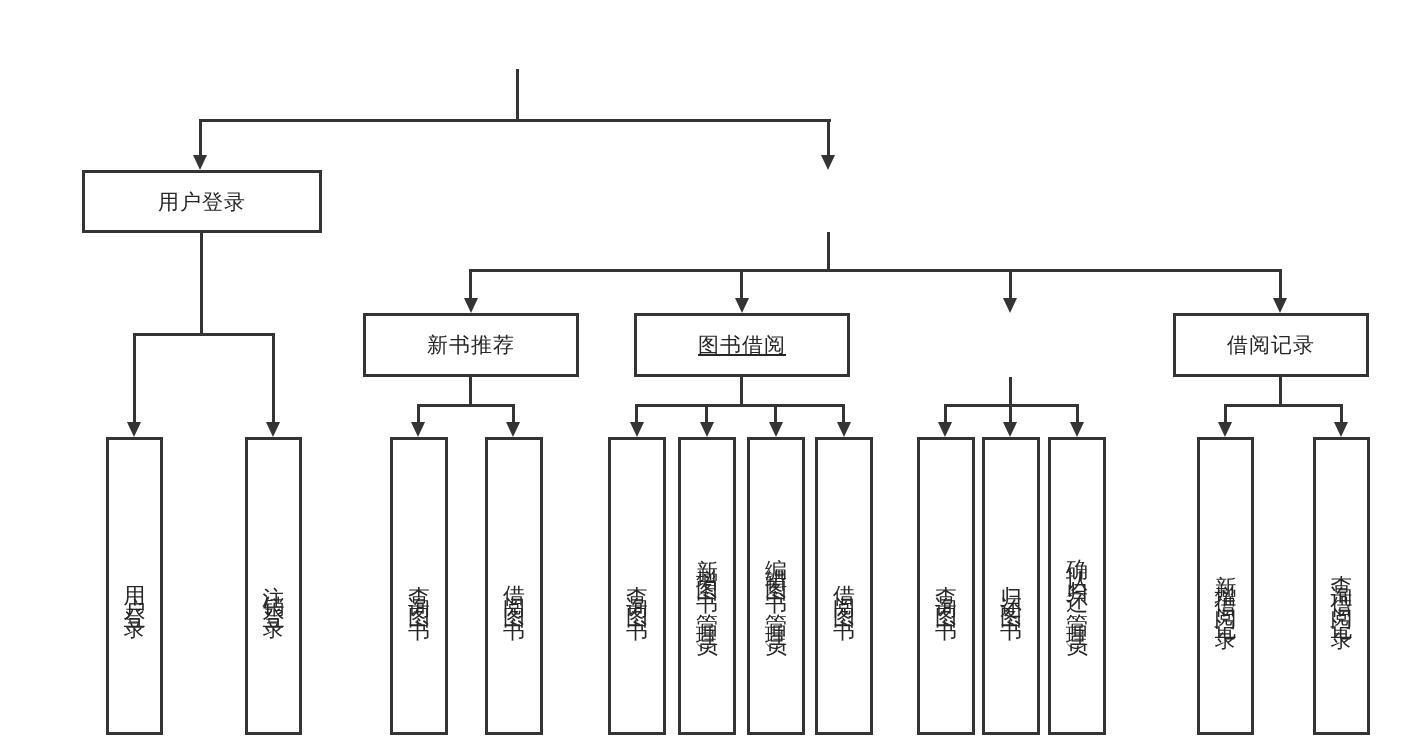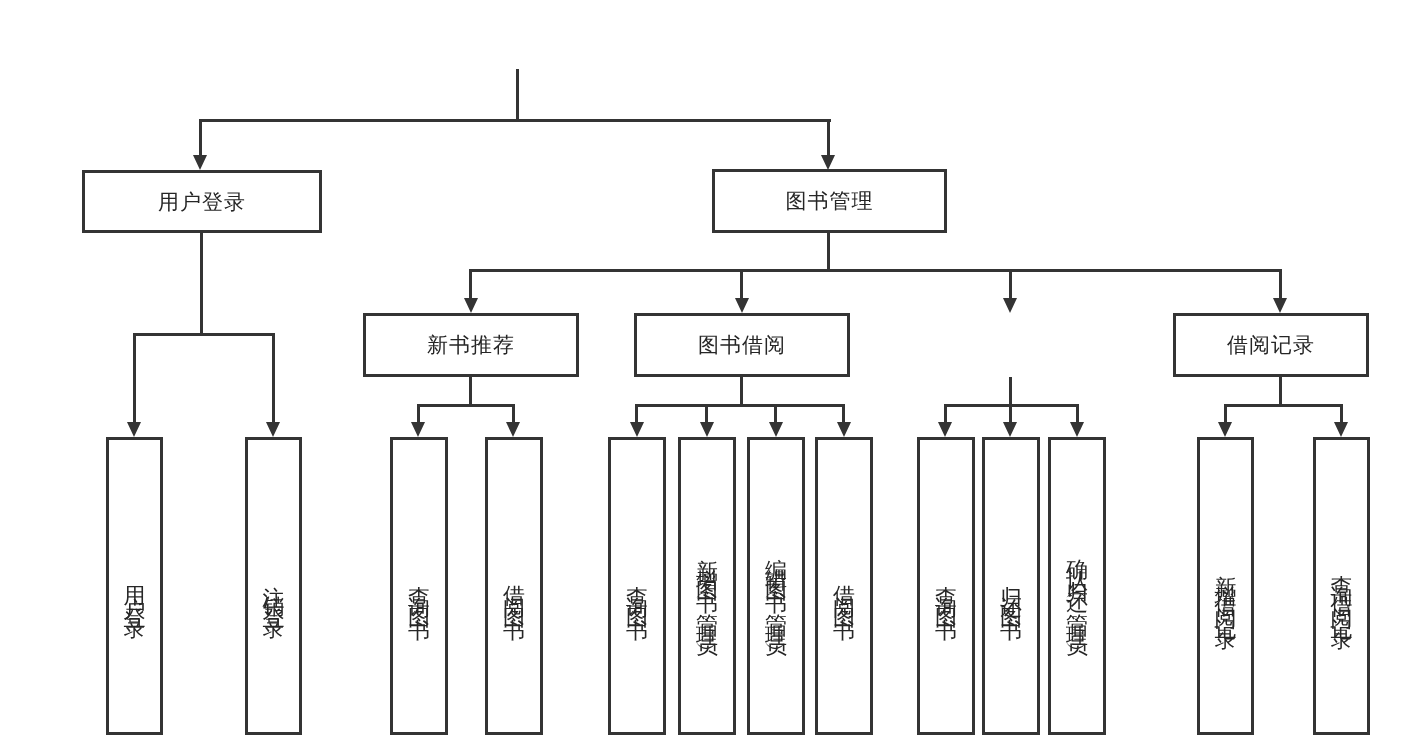--- a/index.html
+++ b/index.html
@@ -60,23 +60,20 @@
   <div class="vl" style="left:516px;top:69px;height:51px;"></div>
   <div class="hl" style="left:200px;top:119px;width:631px;"></div>
   <div class="vl" style="left:199px;top:119px;height:37px;"></div>
   <div class="arr" style="left:193px;top:155px;"></div>
   <div class="vl" style="left:827px;top:119px;height:37px;"></div>
   <div class="arr" style="left:821px;top:155px;"></div>
 
   <div class="box" style="left:82px;top:170px;width:240px;height:63px;">
     <span>用户登录</span>
   </div>
-  <div class="box" style="left:712px;top:169px;width:235px;height:64px;">
-    <span>图书管理</span>
-  </div>
 
   <div class="vl" style="left:200px;top:233px;height:103px;"></div>
   <div class="hl" style="left:133px;top:333px;width:141px;"></div>
   <div class="vl" style="left:133px;top:333px;height:89px;"></div>
   <div class="arr" style="left:127px;top:422px;"></div>
   <div class="vl" style="left:272px;top:333px;height:89px;"></div>
   <div class="arr" style="left:266px;top:422px;"></div>
 
   <div class="vl" style="left:827px;top:232px;height:40px;"></div>
   <div class="hl" style="left:470px;top:269px;width:811px;"></div>
@@ -85,21 +82,21 @@
   <div class="vl" style="left:740px;top:269px;height:30px;"></div>
   <div class="arr" style="left:735px;top:298px;"></div>
   <div class="vl" style="left:1009px;top:269px;height:30px;"></div>
   <div class="arr" style="left:1003px;top:298px;"></div>
   <div class="vl" style="left:1279px;top:269px;height:30px;"></div>
   <div class="arr" style="left:1273px;top:298px;"></div>
 
   <div class="box" style="left:363px;top:313px;width:216px;height:64px;">
     <span>新书推荐</span>
   </div>
-  <div class="box" style="left:634px;top:313px;width:216px;height:64px;">
+  <div class="box" style="left:634px;top:313px;width:216px;height:64px;text-decoration:underline;">
     <span>图书借阅</span>
   </div>
   <div class="box" style="left:1173px;top:313px;width:196px;height:64px;">
     <span>借阅记录</span>
   </div>
 
   <div class="vl" style="left:469px;top:377px;height:30px;"></div>
   <div class="hl" style="left:418px;top:404px;width:97px;"></div>
   <div class="vl" style="left:417px;top:404px;height:19px;"></div>
   <div class="arr" style="left:411px;top:422px;"></div>

